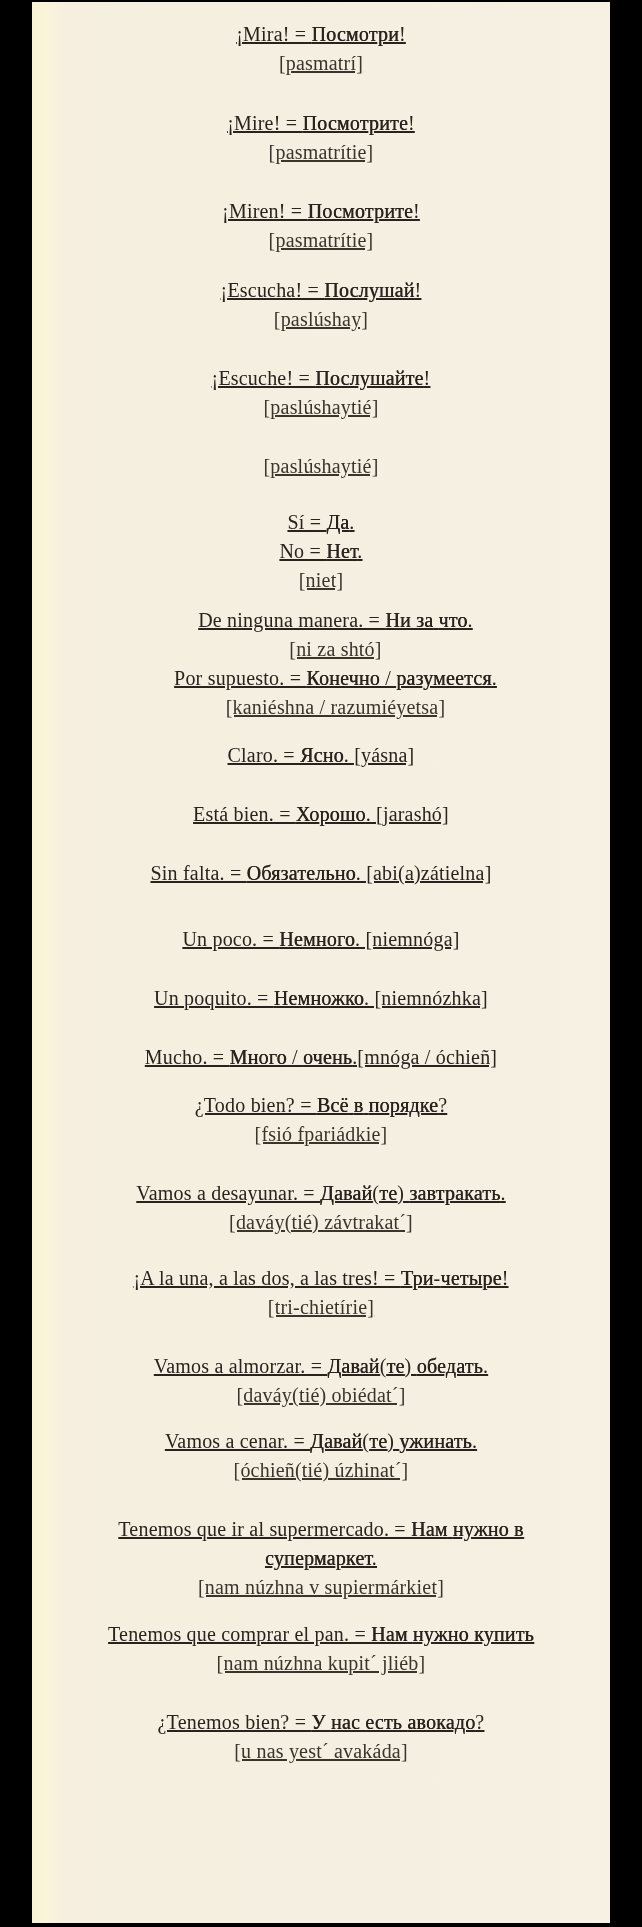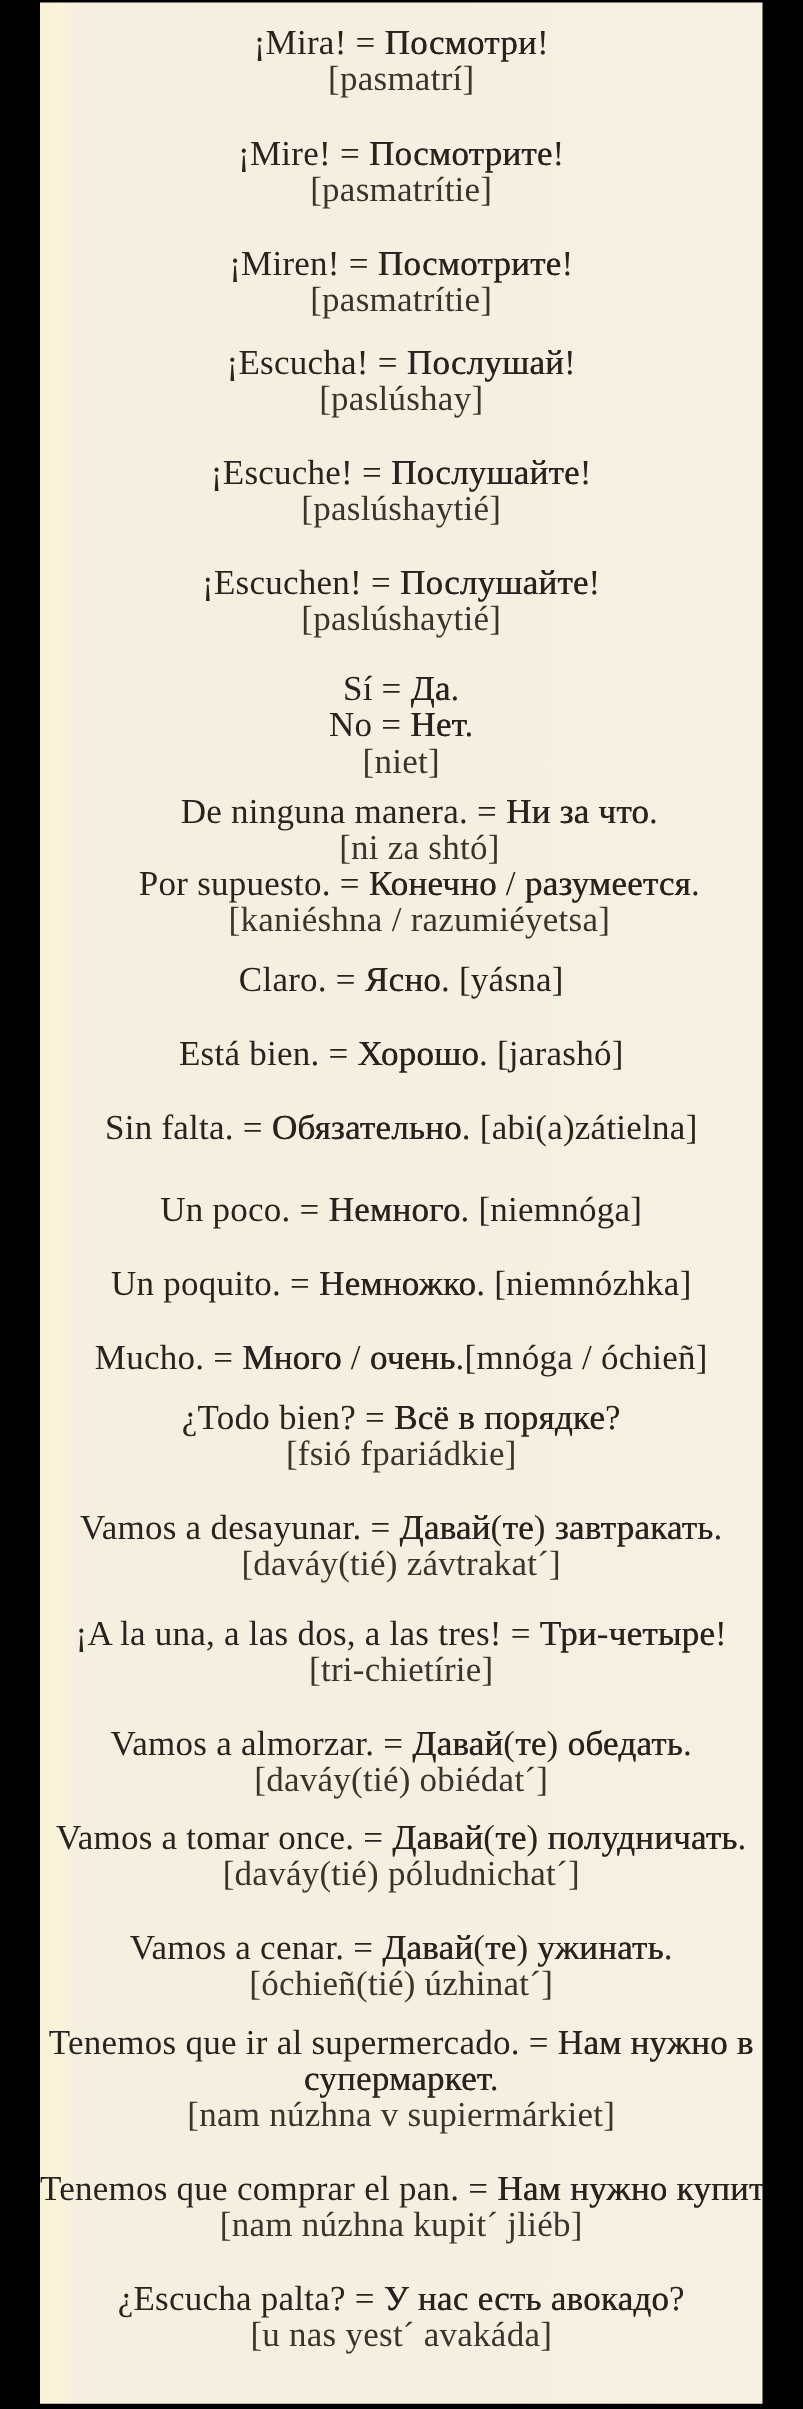--- a/index.html
+++ b/index.html
@@ -29,24 +29,25 @@
   .entry:nth-of-type(4)  { margin-top: 21px; }
   .entry:nth-of-type(7)  { margin-top: 27px; }
   .entry:nth-of-type(8)  { margin-top: 11px; margin-left: 29px; }
   .entry:nth-of-type(9)  { margin-top: 19px; }
   .entry:nth-of-type(12) { margin-top: 37px; }
   .entry:nth-of-type(15) { margin-top: 19px; }
   .entry:nth-of-type(17) { margin-top: 27px; }
   .entry:nth-of-type(19) { margin-top: 17px; }
   .entry:nth-of-type(21) { margin-top: 18px; }
   .line {
-    font-size: 28px;
+    font-size: 20px;
     line-height: 29px;
     white-space: nowrap;
     letter-spacing: 0.2px;
+    text-decoration: underline;
   }
   .line.transcription { color: #3a342d; }
   
   .cyr { text-shadow: 0.35px 0 0 currentColor; }
 </style>
 </head>
 <body>
 
 <div class="page-frame">
   <div class="content">
@@ -64,21 +65,20 @@
       </div>
       <div class="entry">
         <div class="line"><span>¡Escucha! = </span><span class="cyr">Послушай</span><span>!</span></div>
         <div class="line transcription"><span>[paslúshay]</span></div>
       </div>
       <div class="entry">
         <div class="line"><span>¡Escuche! = </span><span class="cyr">Послушайте</span><span>!</span></div>
         <div class="line transcription"><span>[paslúshaytié]</span></div>
       </div>
       <div class="entry">
-        <div class="line"><span>¡Escuchen! = </span><span class="cyr">Послушайте</span><span>!</span></div>
         <div class="line transcription"><span>[paslúshaytié]</span></div>
       </div>
       <div class="entry">
         <div class="line"><span>Sí = </span><span class="cyr">Да</span><span>.</span></div>
         <div class="line"><span>No = </span><span class="cyr">Нет</span><span>.</span></div>
         <div class="line transcription"><span>[niet]</span></div>
       </div>
       <div class="entry">
         <div class="line"><span>De ninguna manera. = </span><span class="cyr">Ни</span><span> </span><span class="cyr">за</span><span> </span><span class="cyr">что</span><span>.</span></div>
         <div class="line transcription"><span>[ni za shtó]</span></div>
@@ -113,34 +113,30 @@
       </div>
       <div class="entry">
         <div class="line"><span>¡A la una, a las dos, a las tres! = </span><span class="cyr">Три</span><span>-</span><span class="cyr">четыре</span><span>!</span></div>
         <div class="line transcription"><span>[tri-chietírie]</span></div>
       </div>
       <div class="entry">
         <div class="line"><span>Vamos a almorzar. = </span><span class="cyr">Давай</span><span>(</span><span class="cyr">те</span><span>) </span><span class="cyr">обедать</span><span>.</span></div>
         <div class="line transcription"><span>[daváy(tié) obiédat´]</span></div>
       </div>
       <div class="entry">
-        <div class="line"><span>Vamos a tomar once. = </span><span class="cyr">Давай</span><span>(</span><span class="cyr">те</span><span>) </span><span class="cyr">полудничать</span><span>.</span></div>
-        <div class="line transcription"><span>[daváy(tié) póludnichat´]</span></div>
-      </div>
-      <div class="entry">
         <div class="line"><span>Vamos a cenar. = </span><span class="cyr">Давай</span><span>(</span><span class="cyr">те</span><span>) </span><span class="cyr">ужинать</span><span>.</span></div>
         <div class="line transcription"><span>[óchieñ(tié) úzhinat´]</span></div>
       </div>
       <div class="entry">
         <div class="line"><span>Tenemos que ir al supermercado. = </span><span class="cyr">Нам</span><span> </span><span class="cyr">нужно</span><span> </span><span class="cyr">в</span></div>
         <div class="line"><span class="cyr">супермаркет</span><span>.</span></div>
         <div class="line transcription"><span>[nam núzhna v supiermárkiet]</span></div>
       </div>
       <div class="entry">
         <div class="line"><span>Tenemos que comprar el pan. = </span><span class="cyr">Нам</span><span> </span><span class="cyr">нужно</span><span> </span><span class="cyr">купить</span></div>
         <div class="line transcription"><span>[nam núzhna kupit´ jliéb]</span></div>
       </div>
       <div class="entry">
-        <div class="line"><span>¿Escucha palta? = </span><span class="cyr">У</span><span> </span><span class="cyr">нас</span><span> </span><span class="cyr">есть</span><span> </span><span class="cyr">авокадо</span><span>?</span></div>
+        <div class="line"><span>¿Tenemos bien? = </span><span class="cyr">У</span><span> </span><span class="cyr">нас</span><span> </span><span class="cyr">есть</span><span> </span><span class="cyr">авокадо</span><span>?</span></div>
         <div class="line transcription"><span>[u nas yest´ avakáda]</span></div>
       </div>
     </div>
 </div>
 
 </body></html>

